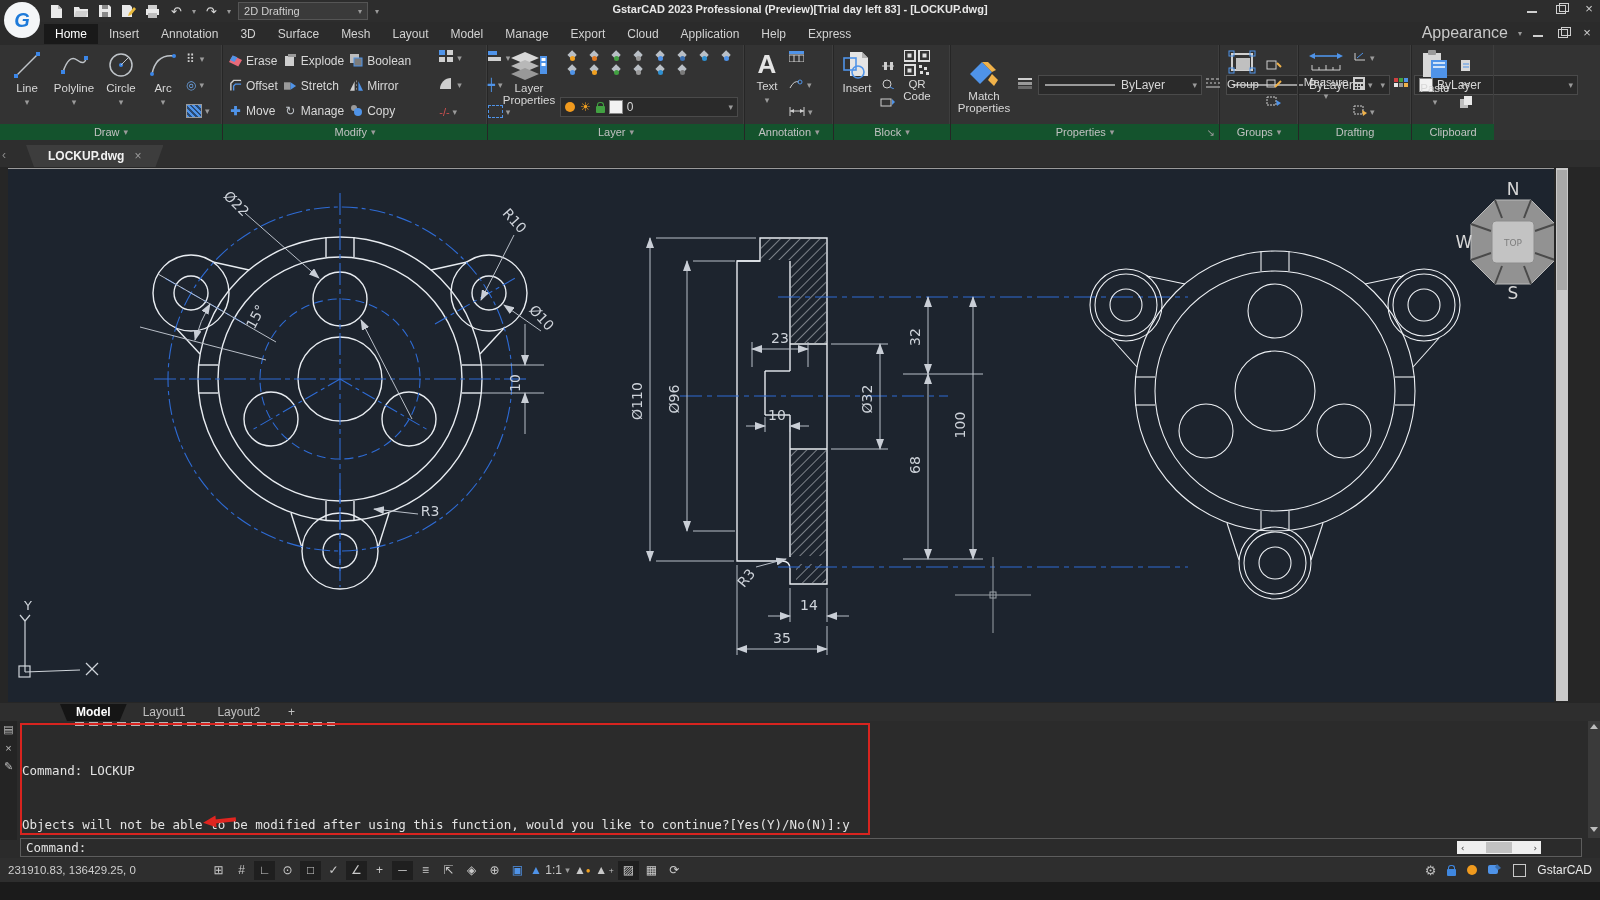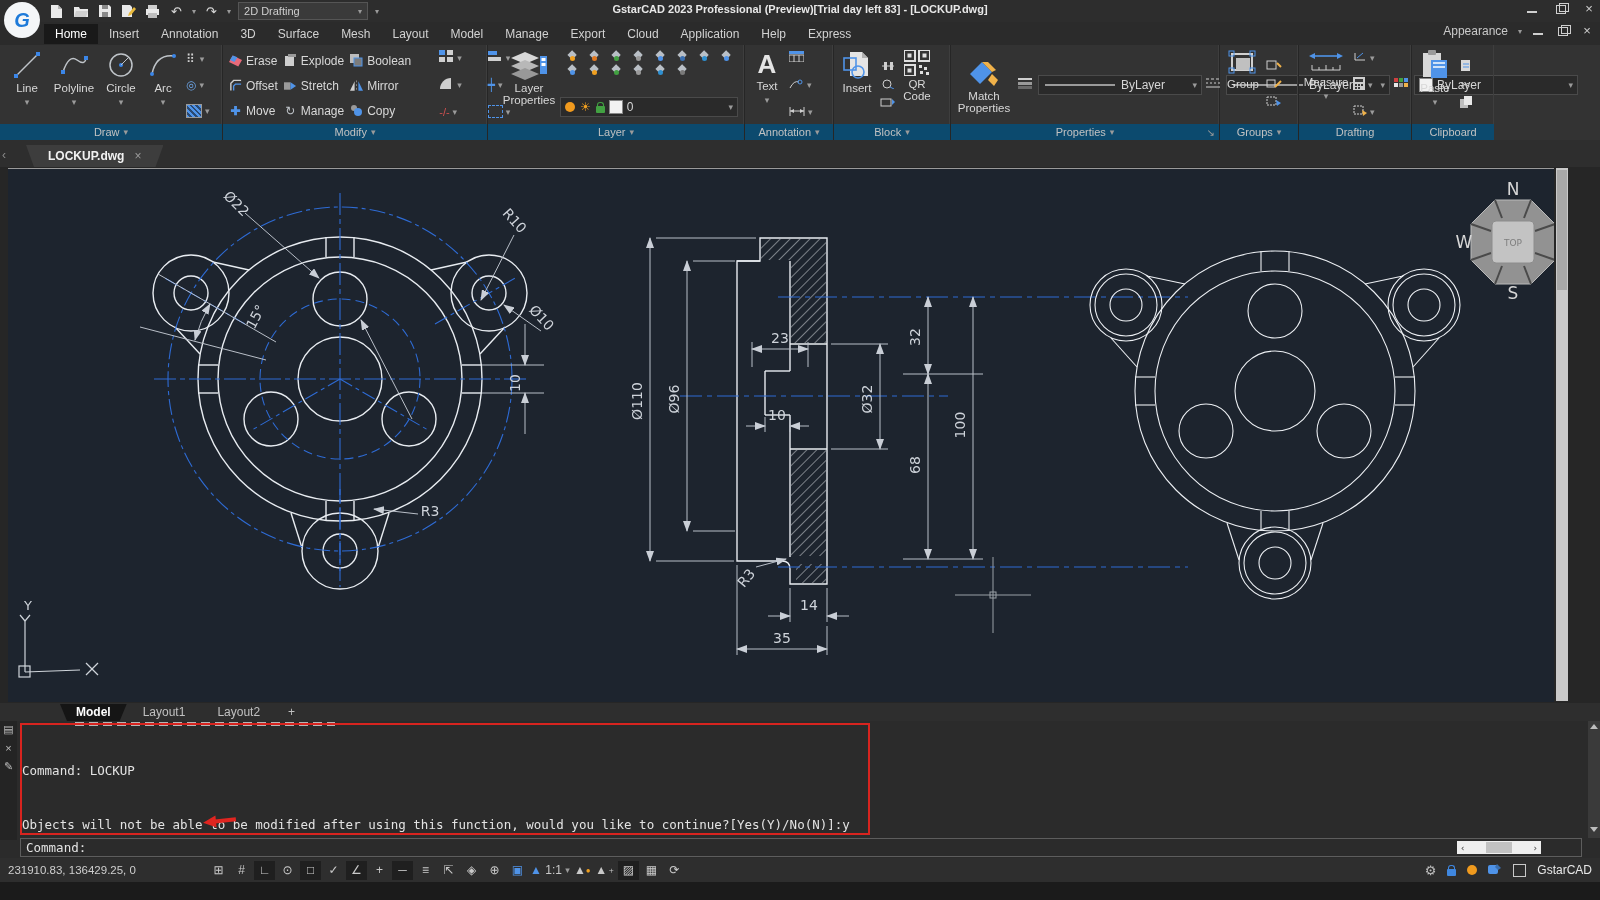--- a/index.html
+++ b/index.html
@@ -21,27 +21,27 @@
   .wb-min::after{content:"";position:absolute;left:1px;bottom:2px;width:10px;height:2px;background:#cfcfcf;}
   .wb-rest::after{content:"";position:absolute;left:2px;top:2px;width:8px;height:7px;border:1px solid #cfcfcf;}
   .wb-rest::before{content:"";position:absolute;left:5px;top:0px;width:8px;height:7px;border:1px solid #cfcfcf;background:#2d2d2d;}
   .wb-close{color:#cfcfcf;font-size:13px;line-height:12px;text-align:center;}
   
   #menubar{left:0;top:22px;width:1600px;height:23px;background:#2b2b2b;display:flex;align-items:center;}
   #menu-tabs{display:flex;margin-left:44px;}
   .mtab{padding:3px 11px;color:#d2d2d2;font-size:12px;cursor:pointer;white-space:nowrap;}
   .mtab.active{background:#191919;color:#ffffff;}
   #menu-right{position:absolute;right:6px;top:24px;display:flex;align-items:center;gap:10px;}
-  #appearance{color:#c9c9c9;font-size:12px;}
+  #appearance{color:#c9c9c9;font-size:16px;}
   
   #ribbon{left:0;top:45px;width:1600px;height:95px;background:#333333;display:flex;}
   .panel{height:95px;border-right:1px solid #262626;box-shadow:inset -1px 0 0 #3e3e3e;position:relative;flex:0 0 auto;}
   .pbody{height:79px;position:relative;}
   .plabel{height:16px;display:flex;align-items:center;justify-content:center;gap:4px;
-          color:#c2c2c2;font-size:11px;background:#0c4a6e;}
+          color:#c2c2c2;font-size:11px;background:#14532d;}
   .chev{color:#9b9b9b;font-size:9px;}
   .bigbtn{display:flex;flex-direction:column;align-items:center;justify-content:flex-start;
           padding-top:5px;gap:2px;cursor:pointer;color:#d8d8d8;font-size:11.5px;text-align:center;line-height:12px;}
   svg.ricon{display:block;}
   .smallrow{display:flex;align-items:center;gap:3px;height:24px;cursor:pointer;}
   .modgrid{display:grid;grid-template-columns:auto auto auto;grid-auto-rows:25px;column-gap:6px;padding:3px 4px 0 6px;}
   .modcell{display:flex;align-items:center;gap:4px;color:#d8d8d8;font-size:12px;cursor:pointer;white-space:nowrap;}
   .mi{width:13px;height:13px;display:inline-flex;align-items:center;justify-content:center;font-size:12px;}
   .licon{color:#b9bfc6;font-size:12px;width:22px;text-align:center;}
   .ldot{display:inline-block;width:5px;height:5px;border-radius:50%;margin-left:-7px;vertical-align:bottom;}

